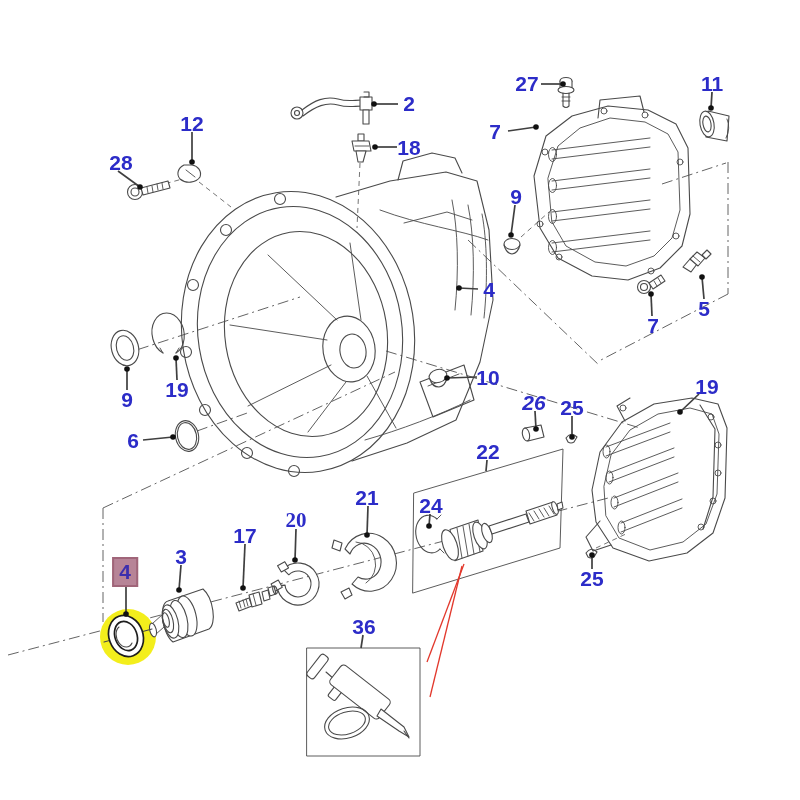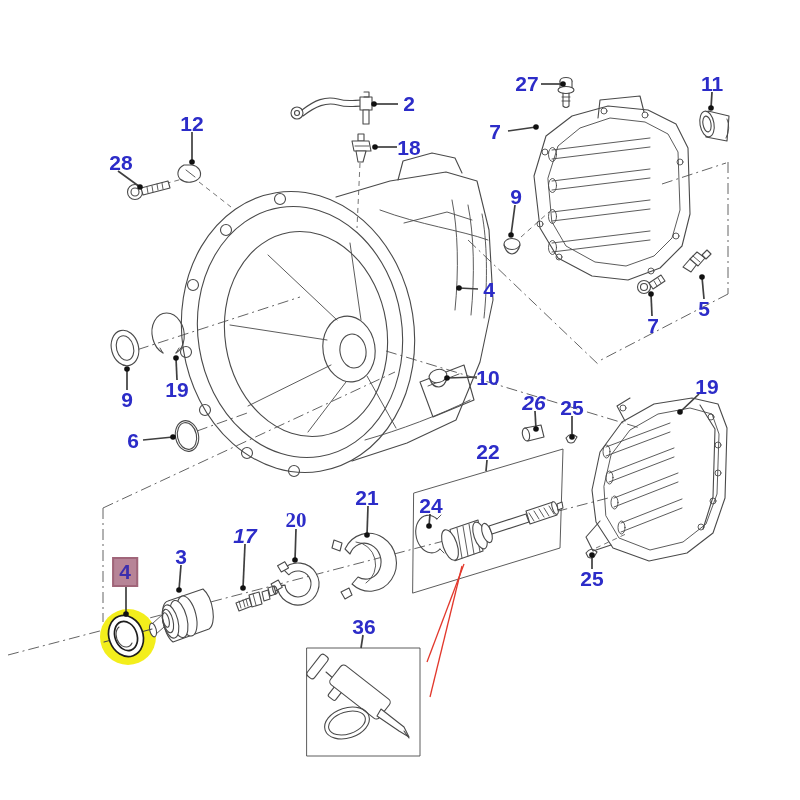--- a/index.html
+++ b/index.html
@@ -395,19 +395,19 @@
       <span class="co" style="left: 127px; top: 399px;">9</span>
       <span class="co" style="left: 177px; top: 389px;">19</span>
       <span class="co" style="left: 133px; top: 440px;">6</span>
       <span class="co" style="left: 534px; top: 402px; font-style: italic;">26</span>
       <span class="co" style="left: 572px; top: 407px;">25</span>
       <span class="co" style="left: 707px; top: 386px;">19</span>
       <span class="co" style="left: 488px; top: 451px;">22</span>
       <span class="co" style="left: 431px; top: 505px;">24</span>
       <span class="co" style="left: 367px; top: 497px;">21</span>
       <span class="co" style="left: 296px; top: 520px; font-family: Liberation Serif, serif;">20</span>
-      <span class="co" style="left: 245px; top: 535px; font-style: italic;">17</span>
+      <span class="co" style="left: 245px; top: 535px;">17</span>
       <span class="co" style="left: 181px; top: 556px;">3</span>
       <span class="co hl" style="left: 125px; top: 572px;">4</span>
       <span class="co" style="left: 364px; top: 626px;">36</span>
       <span class="co" style="left: 592px; top: 578px;">25</span>
     </div>
 </div>
 
 </body></html>

